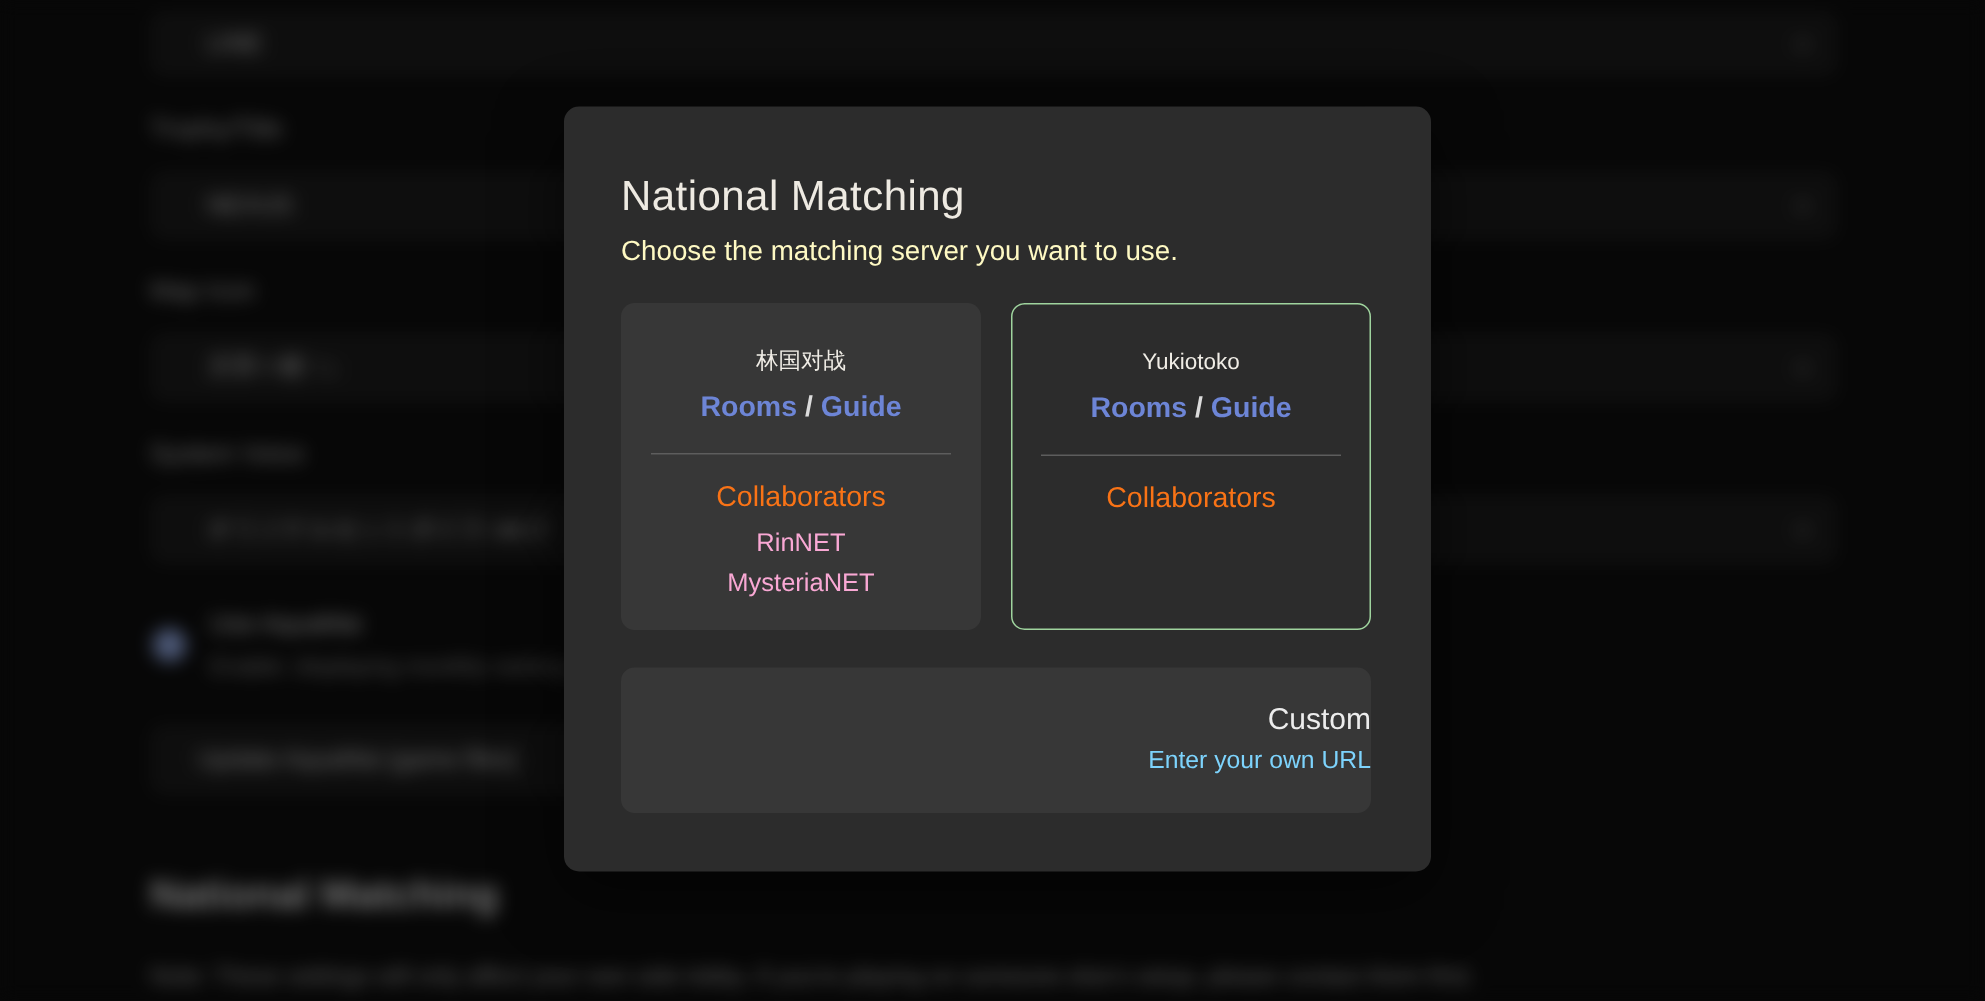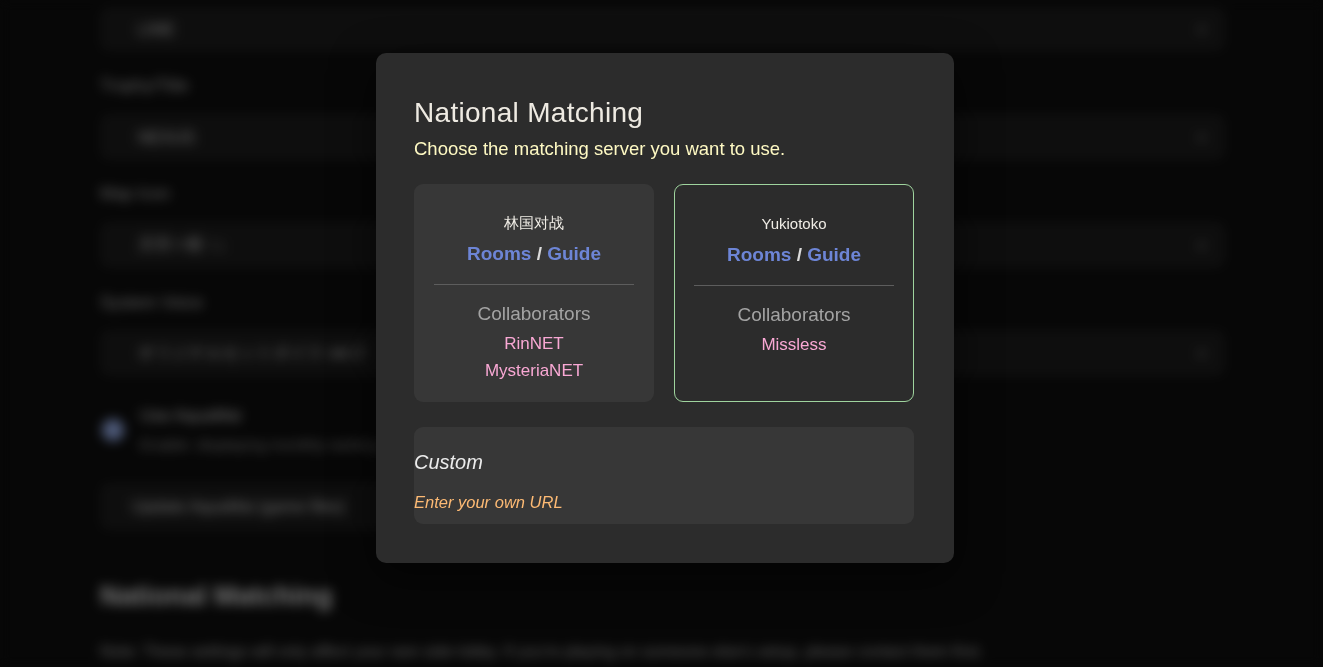--- a/index.html
+++ b/index.html
@@ -28,40 +28,40 @@
                display:flex; align-items:center; padding-left:32px; }
   .bg-heading { position:absolute; left:100px; top:581px; font-size:27px;
                 font-weight:600; color:#dcdcdc; }
   .bg-note { position:absolute; left:100px; top:643px; font-size:16px; color:#ababab;
              width:1215px; white-space:nowrap; overflow:hidden; }
 
   
   .overlay { position:absolute; inset:0; background:rgba(0,0,0,0.45); }
 
   
-  .modal { position:absolute; left:376px; top:53px; width:578px; height:510px;
+  .modal { position:absolute; left:376px; top:71px; width:578px; height:510px;
            background:#2c2c2c; border-radius:10px; padding:44px 38px 0;
            box-shadow:0 14px 44px rgba(0,0,0,.55); }
   .modal-title { font-size:28px; font-weight:500; color:#eeeae2; letter-spacing:.3px; }
   .modal-subtitle { font-size:18.5px; color:#fef9c3; margin-top:9px; }
   .cards { display:flex; gap:20px; margin-top:24px; }
   .server-card { width:240px; height:218px; background:#373737; border-radius:9px;
                  text-align:center; padding-top:26px; cursor:pointer; }
   .server-card.selected { background:transparent; border:1.5px solid #9fd49e; }
   .server-name { font-size:15px; color:#f0ede6; line-height:26px; font-weight:500; }
   .server-links { font-size:19px; line-height:26px; margin-top:5px; color:#dcdcdc;font-weight:bold; }
   .server-links a { color:#6d85d6; text-decoration:none; cursor:pointer; }
   .card-divider { border:none; border-top:1px solid #5d5d5d; width:200px; margin:17px auto 0; }
-  .collab-label { font-size:19px; color:#a3a3a3; margin-top:16px; line-height:26px; }
+  .collab-label { font-size:19px; color:#f97316; margin-top:16px; line-height:26px; }
   .collab-name { display:block; font-size:17px; color:#f9a8d4; line-height:27px; }
   .collab-first { margin-top:3px; }
   .custom-card { margin-top:25px; width:500px; height:97px; background:#373737;
-                 border-radius:9px; text-align:left; padding-top:21px; cursor:pointer;font-style:italic; }
+                 border-radius:9px; text-align:right; padding-top:21px; cursor:pointer; }
   .custom-title { font-size:20px; color:#ececec; line-height:28px; }
-  .custom-sub { font-size:16.5px; color:#fdba74; line-height:25px; margin-top:14px; }
+  .custom-sub { font-size:16.5px; color:#7dd3fc; line-height:25px; margin-top:1px; }
 </style>
 </head>
 <body>
 
 <div class="stage">
 
   <div class="page">
 
     <div class="field f1">
       <span>LINE</span>
@@ -119,21 +119,20 @@
 
       <div class="server-card selected">
         <div class="server-name">Yukiotoko</div>
         <div class="server-links">
           <a>Rooms</a>
           <span>/</span>
           <a>Guide</a>
         </div>
         <hr class="card-divider">
         <div class="collab-label">Collaborators</div>
-        <span class="collab-name collab-first">Missless</span>
       </div>
 
     </div>
 
     <div class="custom-card">
       <div class="custom-title">Custom</div>
       <div class="custom-sub">Enter your own URL</div>
     </div>
   </div>
 

